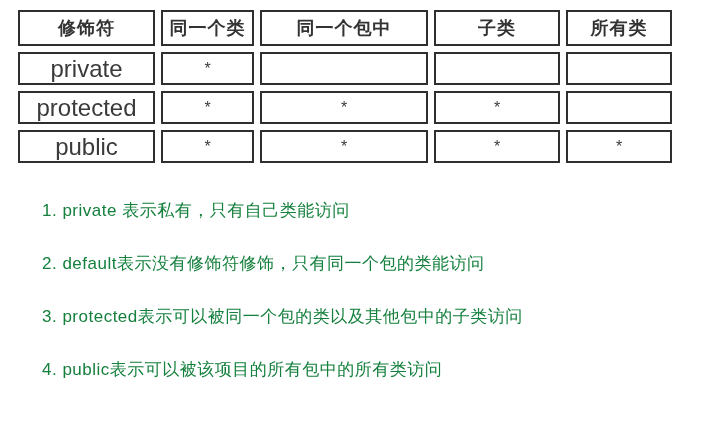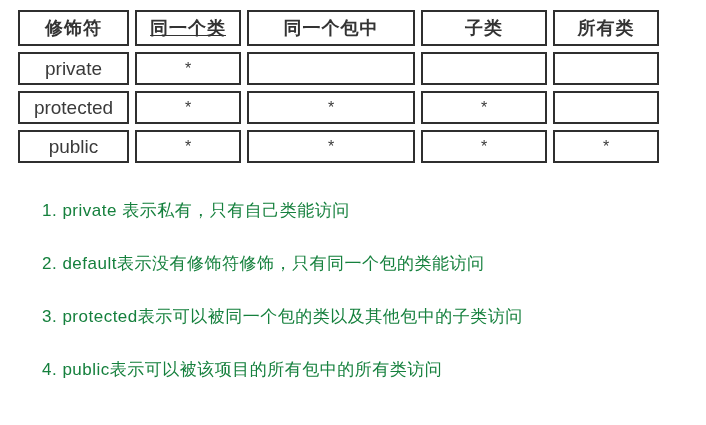--- a/index.html
+++ b/index.html
@@ -38,31 +38,31 @@
     height: 36px;
     font-size: 18px;
     font-weight: 700;
     color: #333333;
     letter-spacing: 1px;
   }
   table.access-table td {
     height: 33px;
   }
   td.mod-cell {
-    font-size: 19px;
+    font-size: 24px;
     font-weight: 400;
     color: #3a3a3a;
   }
   td.mark-cell {
     font-size: 16px;
     font-weight: 400;
     color: #3a3a3a;
   }
-  .col-modifier { width: 111px; }
-  .col-sameclass { width: 106px; text-decoration: underline; }
+  .col-modifier { width: 137px; }
+  .col-sameclass { width: 93px; }
   .col-samepkg  { width: 168px; }
   .col-subclass { width: 126px; }
   .col-allclass { width: 106px; }
 
   .notes {
     margin: 31px 0 0 42px;
   }
   .note {
     margin: 0 0 32px 0;
     font-size: 17px;

